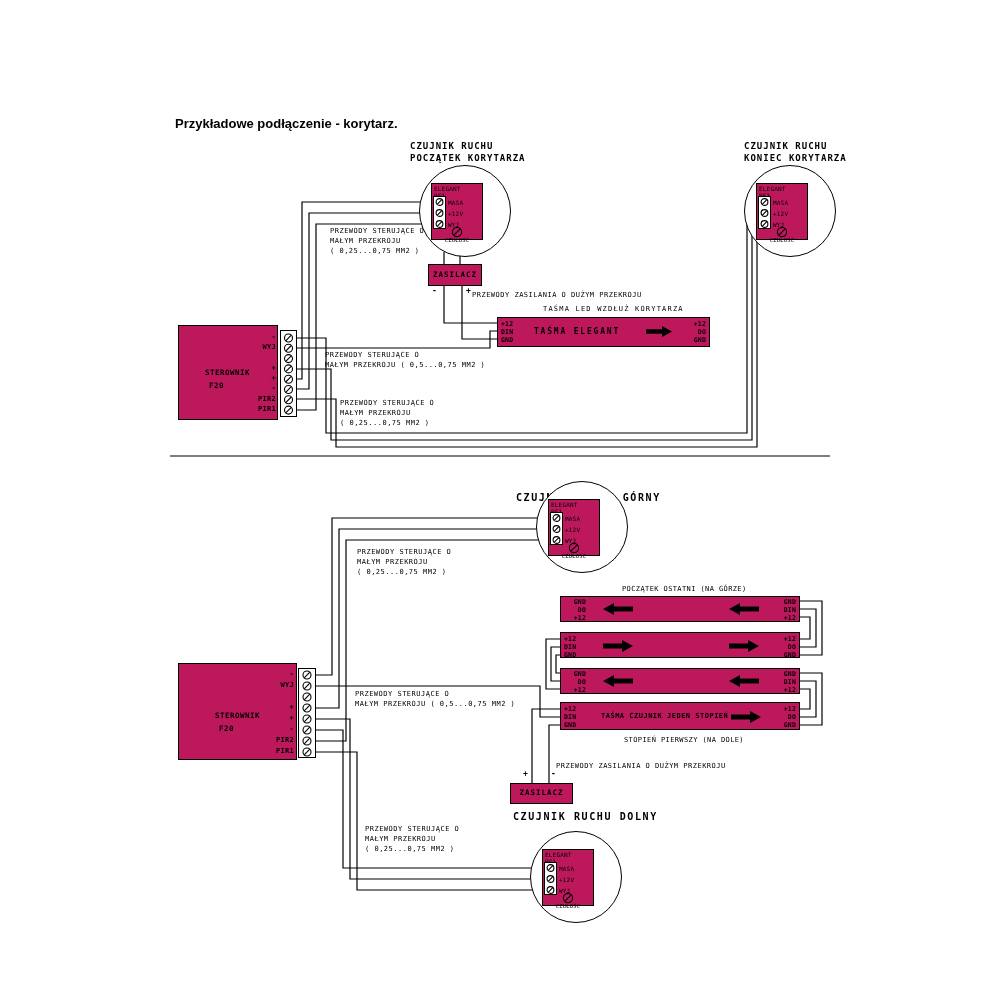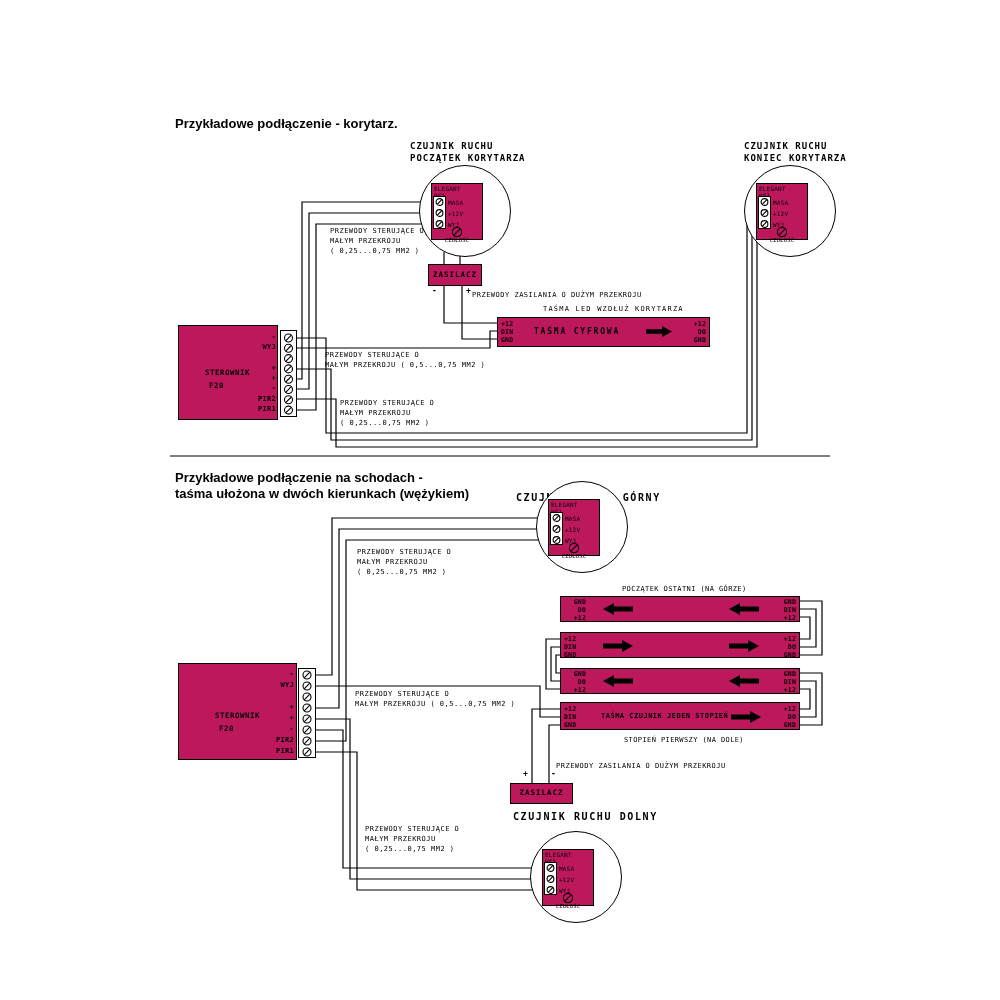--- a/index.html
+++ b/index.html
@@ -150,21 +150,21 @@
     <div class="abs tcol" style="left:3px;top:2px">
       <div>+12</div>
         <div>DIN</div>
         <div>GND</div>
     </div>
     <div class="abs tcol" style="right:3px;top:2px;text-align:right">
       <div>+12</div>
         <div>DO</div>
         <div>GND</div>
     </div>
-    <div class="abs stripname" style="left:36px;top:9px">TAŚMA CYFROWA</div>
+    <div class="abs stripname" style="left:36px;top:9px">TAŚMA ELEGANT</div>
     <svg class="abs" style="left:148px;top:8px" width="26" height="11">
       <polygon class="arr" points="0,3.2 16,3.2 16,0 26,5.5 16,11 16,7.8 0,7.8"></polygon>
     </svg>
   </div>
 
   <div class="abs box" style="left:178px;top:325px;width:100px;height:95px">
     <div class="abs ctl-col" style="left:26px;top:42px;text-align:left;letter-spacing:.5px;font-size:7.5px">STEROWNIK</div>
     <div class="abs ctl-col" style="left:30px;top:55px;text-align:left;letter-spacing:.5px;font-size:7.5px">F20</div>
   </div>
   <div class="abs ctl-col" style="left:230px;top:333px;width:46px">
@@ -206,22 +206,20 @@
     <g>
         <circle class="screw" cx="8.5" cy="69.8" r="4"></circle>
         <line class="screw" x1="5.7" y1="72.6" x2="11.3" y2="67"></line>
       </g>
     <g>
         <circle class="screw" cx="8.5" cy="80.1" r="4"></circle>
         <line class="screw" x1="5.7" y1="82.9" x2="11.3" y2="77.3"></line>
       </g>
   </svg>
 
-  <div class="abs title" style="left:175px;top:470px;white-space:pre">Przykładowe podłączenie na schodach -
-taśma ułożona w dwóch kierunkach (wężykiem)</div>
 
   <div class="abs heading" style="left:516px;top:492px;font-size:10px;letter-spacing:1.6px">CZUJNIK RUCHU GÓRNY</div>
   <div class="abs heading" style="left:513px;top:811px;font-size:10px;letter-spacing:1.6px">CZUJNIK RUCHU DOLNY</div>
 
   <div class="abs" style="left:536px;top:481px;width:92px;height:92px">
     <div class="abs circle" style="left:0;top:0;width:92px;height:92px"></div>
     <div class="abs box" style="left:12px;top:18px;width:52px;height:57px"></div>
     <div class="abs tiny" style="left:15px;top:20px"><span>ELEGANT</span><br><span>PS1</span></div>
     <div class="abs thinbox" style="left:14px;top:31px;width:13px;height:33px"></div>
     <svg class="abs" style="left:14px;top:31px" width="13" height="33">

